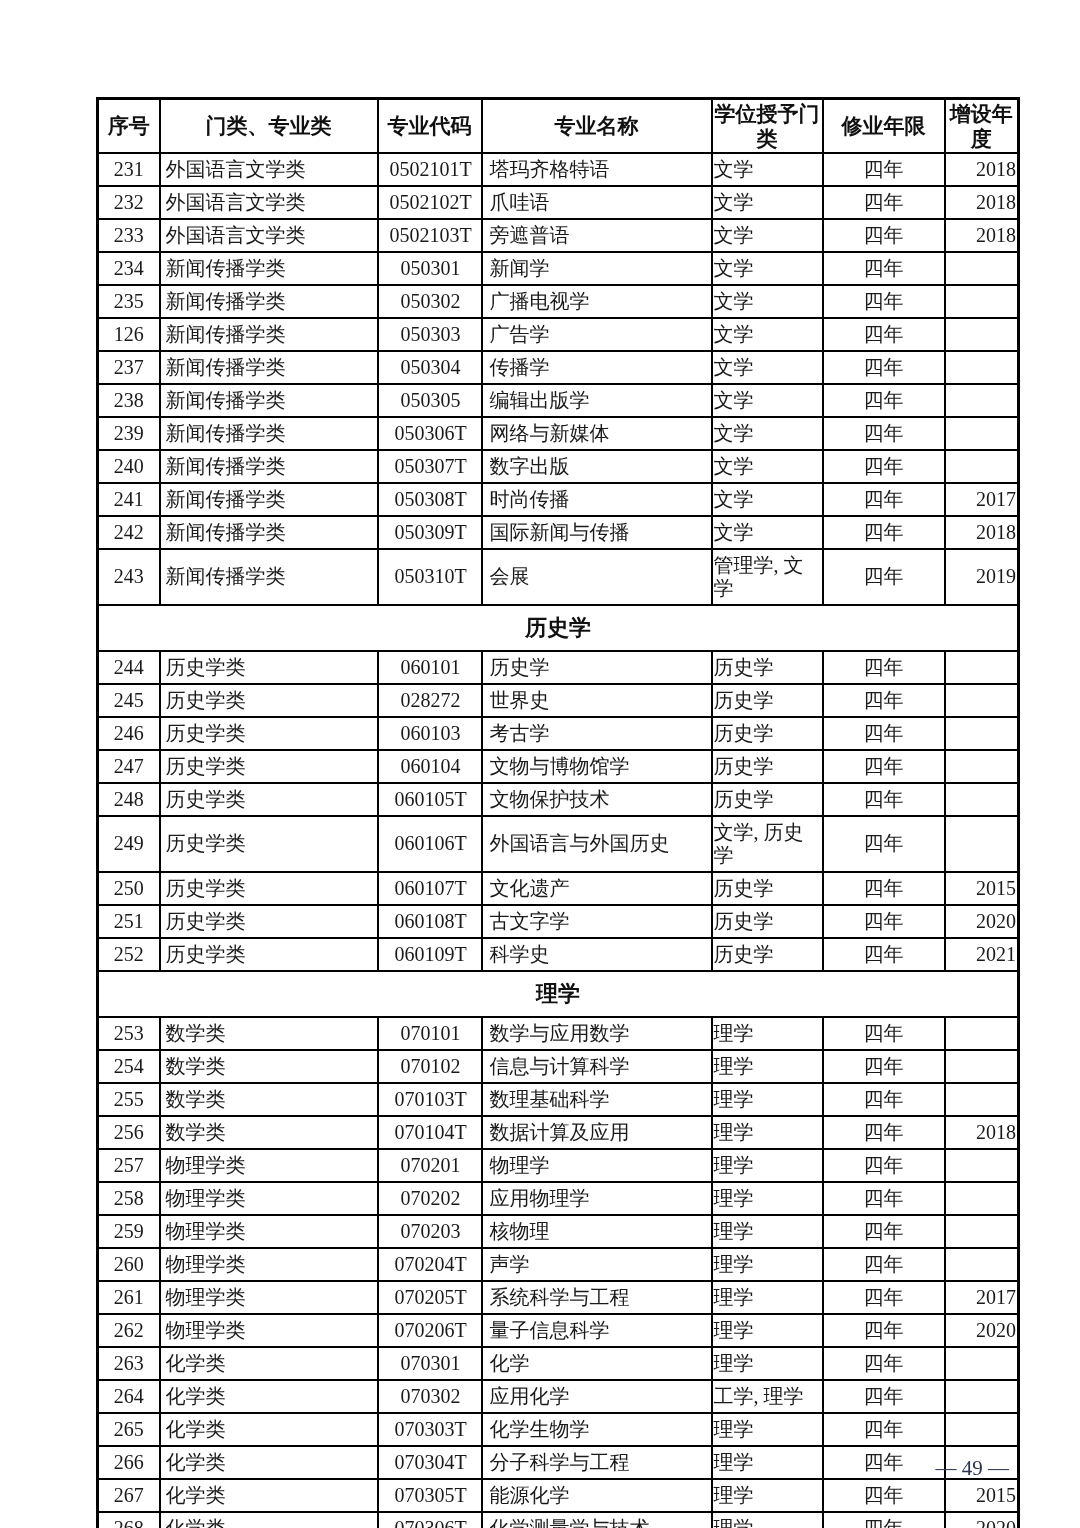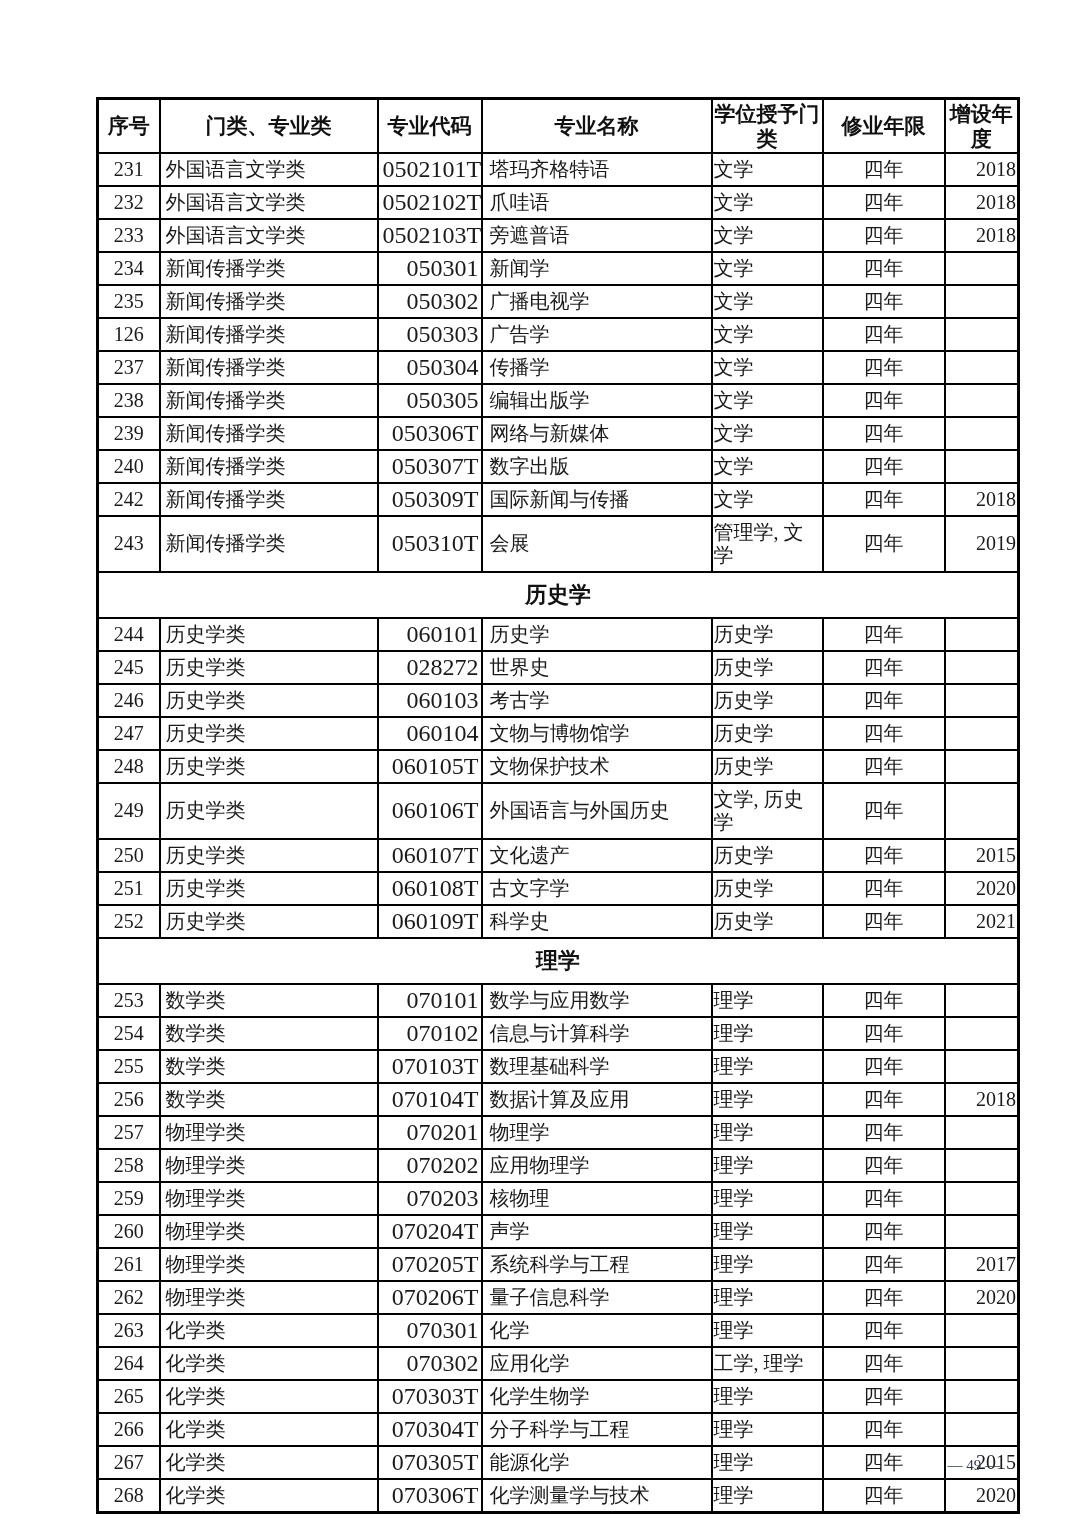--- a/index.html
+++ b/index.html
@@ -29,29 +29,29 @@
   }
   tbody tr.data-row{height:29px;}
   tbody tr.data-row.tall{height:40px;}
   tbody tr.section-row{height:46px;}
   tbody tr.section-row td{
     font-family:"Liberation Sans","DejaVu Sans",sans-serif;
     font-weight:700;font-size:22px;text-align:center;color:#111;
   }
   td.c0{text-align:center;}
   td.c1{text-align:left;padding:0 2px 0 5px;}
-  td.c2{text-align:right;padding:0 2px 0 4px;font-size:24px;}
+  td.c2{text-align:center;padding:0 2px 0 4px;font-size:20px;}
   td.c3{text-align:left;padding:0 2px 0 7px;margin-left:40px;}
   td.c4{text-align:left;line-height:1.15;padding:4px 1px;}
   td.c5{text-align:center;}
   td.c6{text-align:right;}
 
   .footer{
-    position:absolute;top:1457px;right:80px;
-    font-size:15px;line-height:1.1;
+    position:absolute;top:1457px;right:71px;
+    font-size:21px;line-height:1.1;
     color:#2a3550;
     font-family:"Liberation Serif","DejaVu Serif",serif;
   }
 </style>
 </head>
 <body>
 
 <div class="page">
 
   <table class="majors">
@@ -160,20 +160,29 @@
         <tr class="data-row">
           <td class="c0">240</td>
           <td class="c1">新闻传播学类</td>
           <td class="c2">050307T</td>
           <td class="c3">数字出版</td>
           <td class="c4">文学</td>
           <td class="c5">四年</td>
           <td class="c6"></td>
         </tr>
         <tr class="data-row">
+          <td class="c0">241</td>
+          <td class="c1">新闻传播学类</td>
+          <td class="c2">050308T</td>
+          <td class="c3">时尚传播</td>
+          <td class="c4">文学</td>
+          <td class="c5">四年</td>
+          <td class="c6">2017</td>
+        </tr>
+        <tr class="data-row">
           <td class="c0">242</td>
           <td class="c1">新闻传播学类</td>
           <td class="c2">050309T</td>
           <td class="c3">国际新闻与传播</td>
           <td class="c4">文学</td>
           <td class="c5">四年</td>
           <td class="c6">2018</td>
         </tr>
         <tr class="data-row tall">
           <td class="c0">243</td>

